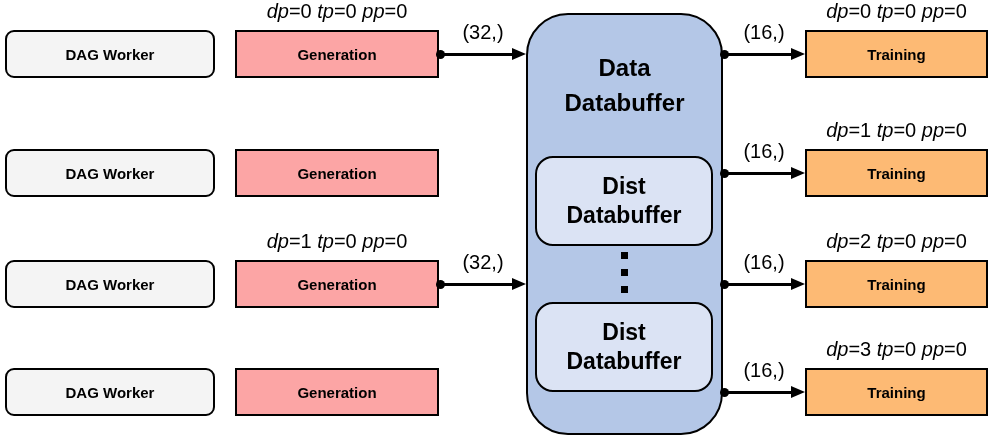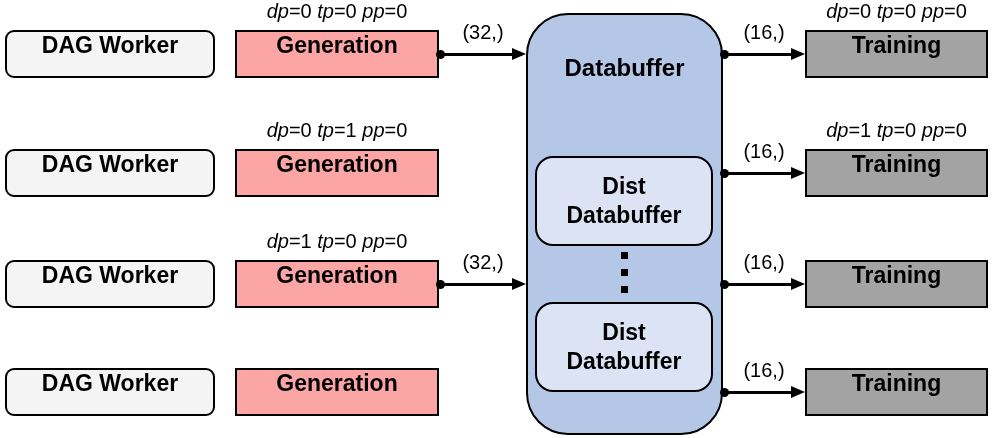--- a/index.html
+++ b/index.html
@@ -9,31 +9,31 @@
     background: #ffffff;
     font-family: "Liberation Sans", sans-serif;
     color: #000;
     overflow: hidden;
   }
   .box {
     position: absolute;
     height: 48px;
     box-sizing: border-box;
     border: 2.5px solid #000;
-    display: flex; align-items: flex-start; justify-content: center;
-    font-weight: bold; font-size: 23px;
+    display: flex; align-items: center; justify-content: center;
+    font-weight: bold; font-size: 15px;
   }
   .dag {
     left: 5px; width: 210px;
     background: #f4f4f4;
     border-width: 2px;
     border-radius: 9px;
   }
   .gen { left: 235px; width: 204px; background: #fca5a5; }
-  .train { left: 805px; width: 183px; background: #a3a3a3; }
+  .train { left: 805px; width: 183px; background: #fdba74; }
   .coord {
     position: absolute;
     left: 526px; top: 13px; width: 197px; height: 422px;
     box-sizing: border-box;
     background: #b4c7e7;
     border: 2.5px solid #000;
     border-radius: 42px;
   }
   .coord-title {
     position: absolute;
@@ -107,25 +107,20 @@
     <span class="pair"><i>tp</i><span>=0</span></span>
     <span class="pair"><i>pp</i><span>=0</span></span>
   </div>
   <div class="box train" style="top:30px">
     <span>Training</span>
   </div>
 
   <div class="box dag" style="top:149px">
     <span>DAG Worker</span>
   </div>
-  <div class="cfg cfg-gen" style="top:119px">
-    <span class="pair"><i>dp</i><span>=0</span></span>
-    <span class="pair"><i>tp</i><span>=1</span></span>
-    <span class="pair"><i>pp</i><span>=0</span></span>
-  </div>
   <div class="box gen" style="top:149px">
     <span>Generation</span>
   </div>
   <div class="cfg cfg-train" style="top:119px">
     <span class="pair"><i>dp</i><span>=1</span></span>
     <span class="pair"><i>tp</i><span>=0</span></span>
     <span class="pair"><i>pp</i><span>=0</span></span>
   </div>
   <div class="box train" style="top:149px">
     <span>Training</span>
@@ -135,36 +130,47 @@
     <span>DAG Worker</span>
   </div>
   <div class="cfg cfg-gen" style="top:230px">
     <span class="pair"><i>dp</i><span>=1</span></span>
     <span class="pair"><i>tp</i><span>=0</span></span>
     <span class="pair"><i>pp</i><span>=0</span></span>
   </div>
   <div class="box gen" style="top:260px">
     <span>Generation</span>
   </div>
+  <div class="cfg cfg-train" style="top:230px">
+    <span class="pair"><i>dp</i><span>=2</span></span>
+    <span class="pair"><i>tp</i><span>=0</span></span>
+    <span class="pair"><i>pp</i><span>=0</span></span>
+  </div>
   <div class="box train" style="top:260px">
     <span>Training</span>
   </div>
 
   <div class="box dag" style="top:368px">
     <span>DAG Worker</span>
   </div>
   <div class="box gen" style="top:368px">
     <span>Generation</span>
+  </div>
+  <div class="cfg cfg-train" style="top:338px">
+    <span class="pair"><i>dp</i><span>=3</span></span>
+    <span class="pair"><i>tp</i><span>=0</span></span>
+    <span class="pair"><i>pp</i><span>=0</span></span>
   </div>
   <div class="box train" style="top:368px">
     <span>Training</span>
   </div>
 
   <div class="coord"></div>
   <div class="coord-title">
+    <div>Data</div>
     <div>Databuffer</div>
   </div>
   <div class="buffer" style="top:156px">
     <span>Dist Databuffer</span>
   </div>
   <div class="vdots">
     <span></span>
     <span></span>
     <span></span>
   </div>

